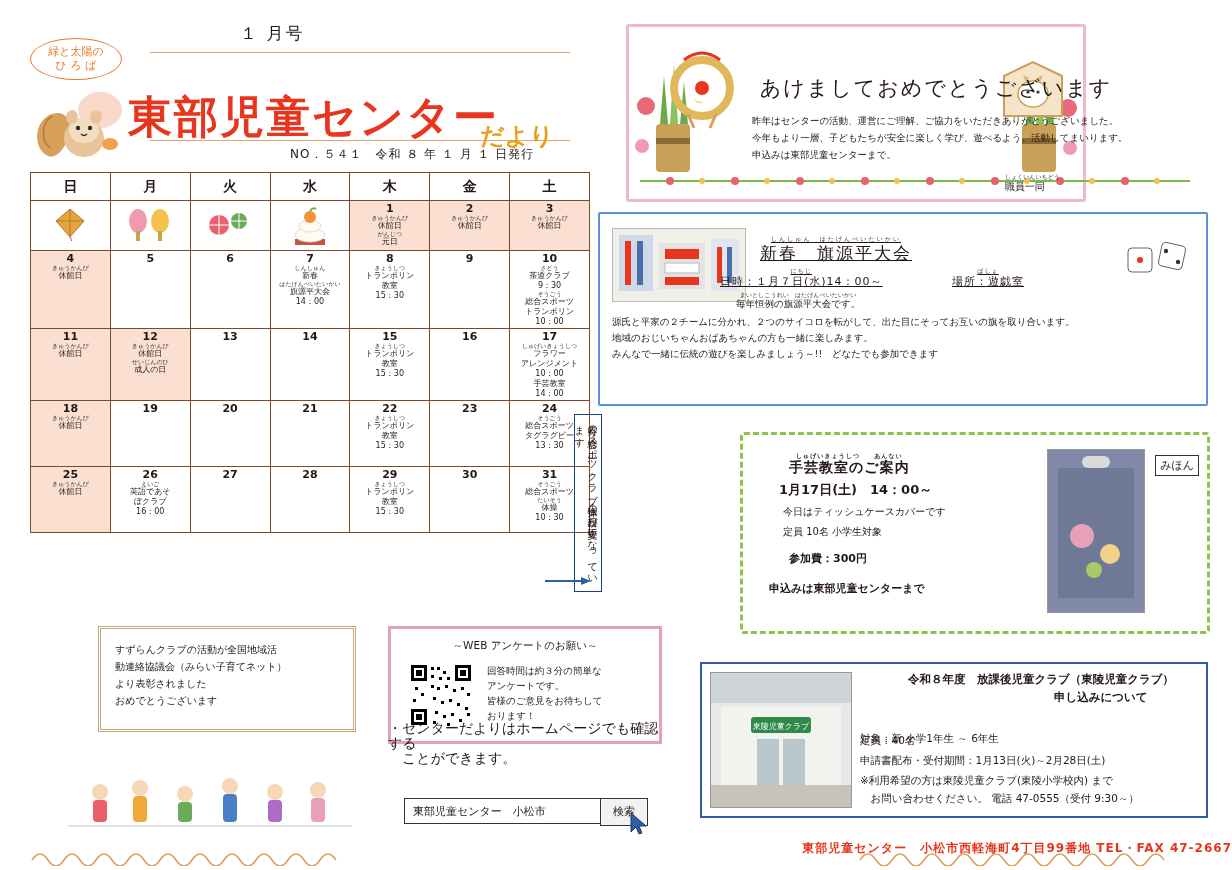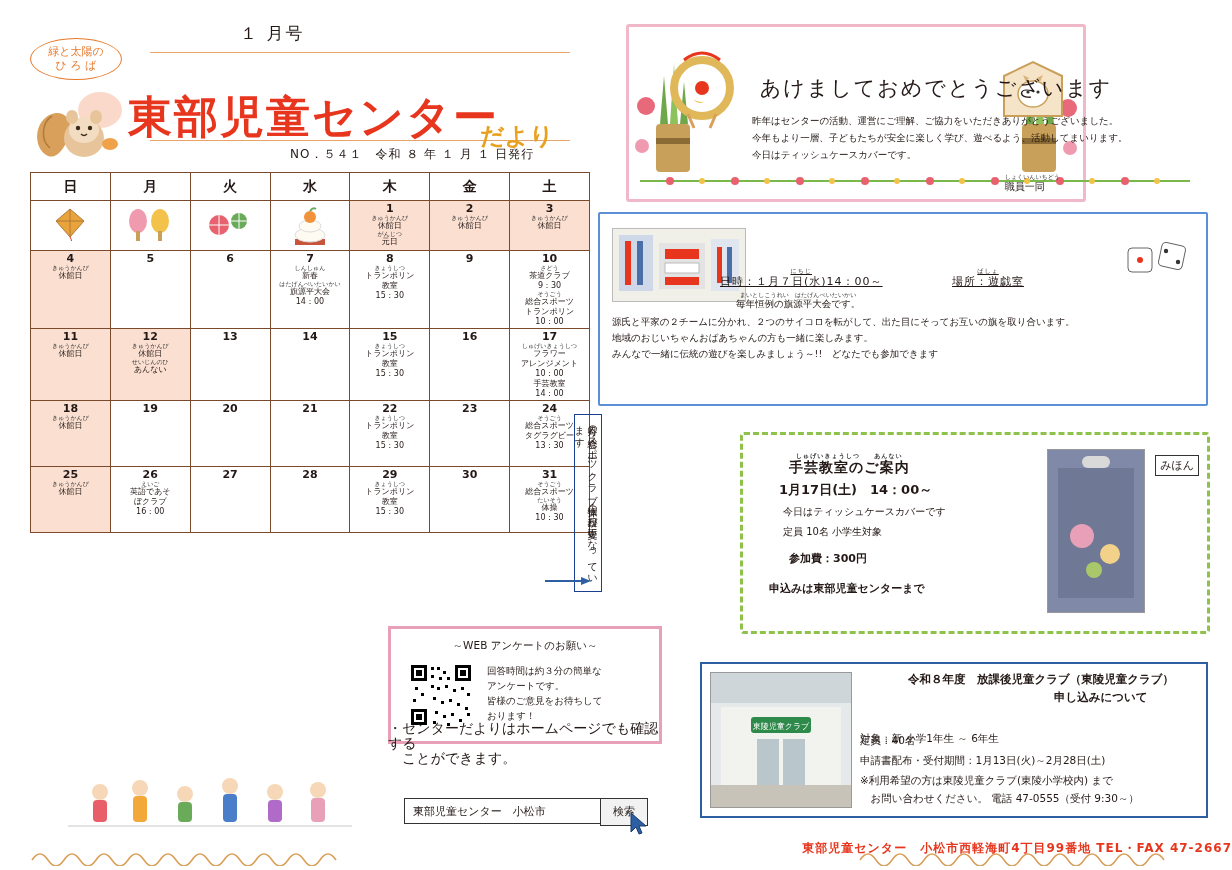--- a/index.html
+++ b/index.html
@@ -313,21 +313,21 @@
           <td class="hol">
             <span class="daynum">11</span>
             <span class="ruby">きゅうかんび</span>
             <span class="ev">休館日</span>
           </td>
           <td class="hol">
             <span class="daynum">12</span>
             <span class="ruby">きゅうかんび</span>
             <span class="ev">休館日</span>
             <span class="ruby">せいじんのひ</span>
-            <span class="ev">あんない</span>
+            <span class="ev">成人の日</span>
           </td>
           <td>
             <span class="daynum">13</span>
           </td>
           <td>
             <span class="daynum">14</span>
           </td>
           <td>
             <span class="daynum">15</span>
             <span class="ruby">きょうしつ</span>
@@ -491,21 +491,21 @@
           <circle cx="387" cy="9" r="3"></circle>
         <circle cx="452" cy="9" r="3"></circle>
           <circle cx="517" cy="9" r="3"></circle>
       </g>
     </svg>
 
     <div class="ny-title">あけましておめでとうございます</div>
     <div class="ny-body">
       <div>昨年はセンターの活動、運営にご理解、ご協力をいただきありがとうございました。</div>
       <div>今年もより一層、子どもたちが安全に楽しく学び、遊べるよう、活動してまいります。</div>
-      <div>今日はティッシュケースカバーです。</div>
+      <div>申込みは東部児童センターまで。</div>
     </div>
     <div class="ny-sign">
       <span class="ruby">しょくいんいちどう</span>
       <span>職員一同</span>
     </div>
   </div>
 
   <div class="abs hata">
     <div class="hata-photo">
       <svg viewBox="0 0 132 72" width="132" height="72">
@@ -516,20 +516,24 @@
         <rect x="46" y="14" width="46" height="46" fill="#e3e3e3"></rect>
         <rect x="52" y="20" width="34" height="10" fill="#e8361e"></rect>
         <rect x="52" y="34" width="34" height="10" fill="#fff" stroke="#bbb"></rect>
         <rect x="52" y="48" width="34" height="8" fill="#e8361e"></rect>
         <rect x="98" y="10" width="28" height="52" fill="#dfe6ef"></rect>
         <rect x="104" y="18" width="5" height="36" fill="#e8361e"></rect>
         <rect x="114" y="18" width="5" height="36" fill="#4a6ea8"></rect>
       </svg>
     </div>
 
+    <div class="hata-title">
+      <span class="ruby">しんしゅん　はたげんぺいたいかい</span>
+      <span>新春　旗源平大会</span>
+    </div>
 
     <div class="hata-when">
       <span class="ruby">にちじ</span>
       <span>日時</span><span>：１月７日(水)14：00～</span>
     </div>
     <div class="hata-where">
       <span class="ruby">ばしょ</span>
       <span>場所</span><span>：遊戯室</span>
     </div>
 
@@ -569,20 +573,28 @@
         <rect x="10" y="18" width="76" height="130" fill="#6f7894"></rect>
         <circle cx="34" cy="86" r="12" fill="#e8a0b8"></circle>
         <circle cx="62" cy="104" r="10" fill="#f2d28a"></circle>
         <circle cx="46" cy="120" r="8" fill="#a8c86a"></circle>
         <rect x="34" y="6" width="28" height="12" rx="6" fill="#d9d9d9"></rect>
       </svg>
     </div>
     <div class="craft-mihon">みほん</div>
   </div>
 
+  <div class="abs suzuran">
+    <div class="suzuran-in">
+      <p>すずらんクラブの活動が全国地域活</p>
+      <p>動連絡協議会（みらい子育てネット）</p>
+      <p>より表彰されました</p>
+      <p>おめでとうございます</p>
+    </div>
+  </div>
 
   <div class="abs web">
     <div class="web-title">～WEB アンケートのお願い～</div>
     <svg class="web-qr" viewBox="0 0 64 64">
       <rect width="64" height="64" fill="#fff"></rect>
       <g fill="#000">
         <rect x="2" y="2" width="16" height="16"></rect>
           <rect x="5" y="5" width="10" height="10" fill="#fff"></rect>
           <rect x="7" y="7" width="6" height="6"></rect>
         <rect x="46" y="2" width="16" height="16"></rect>

